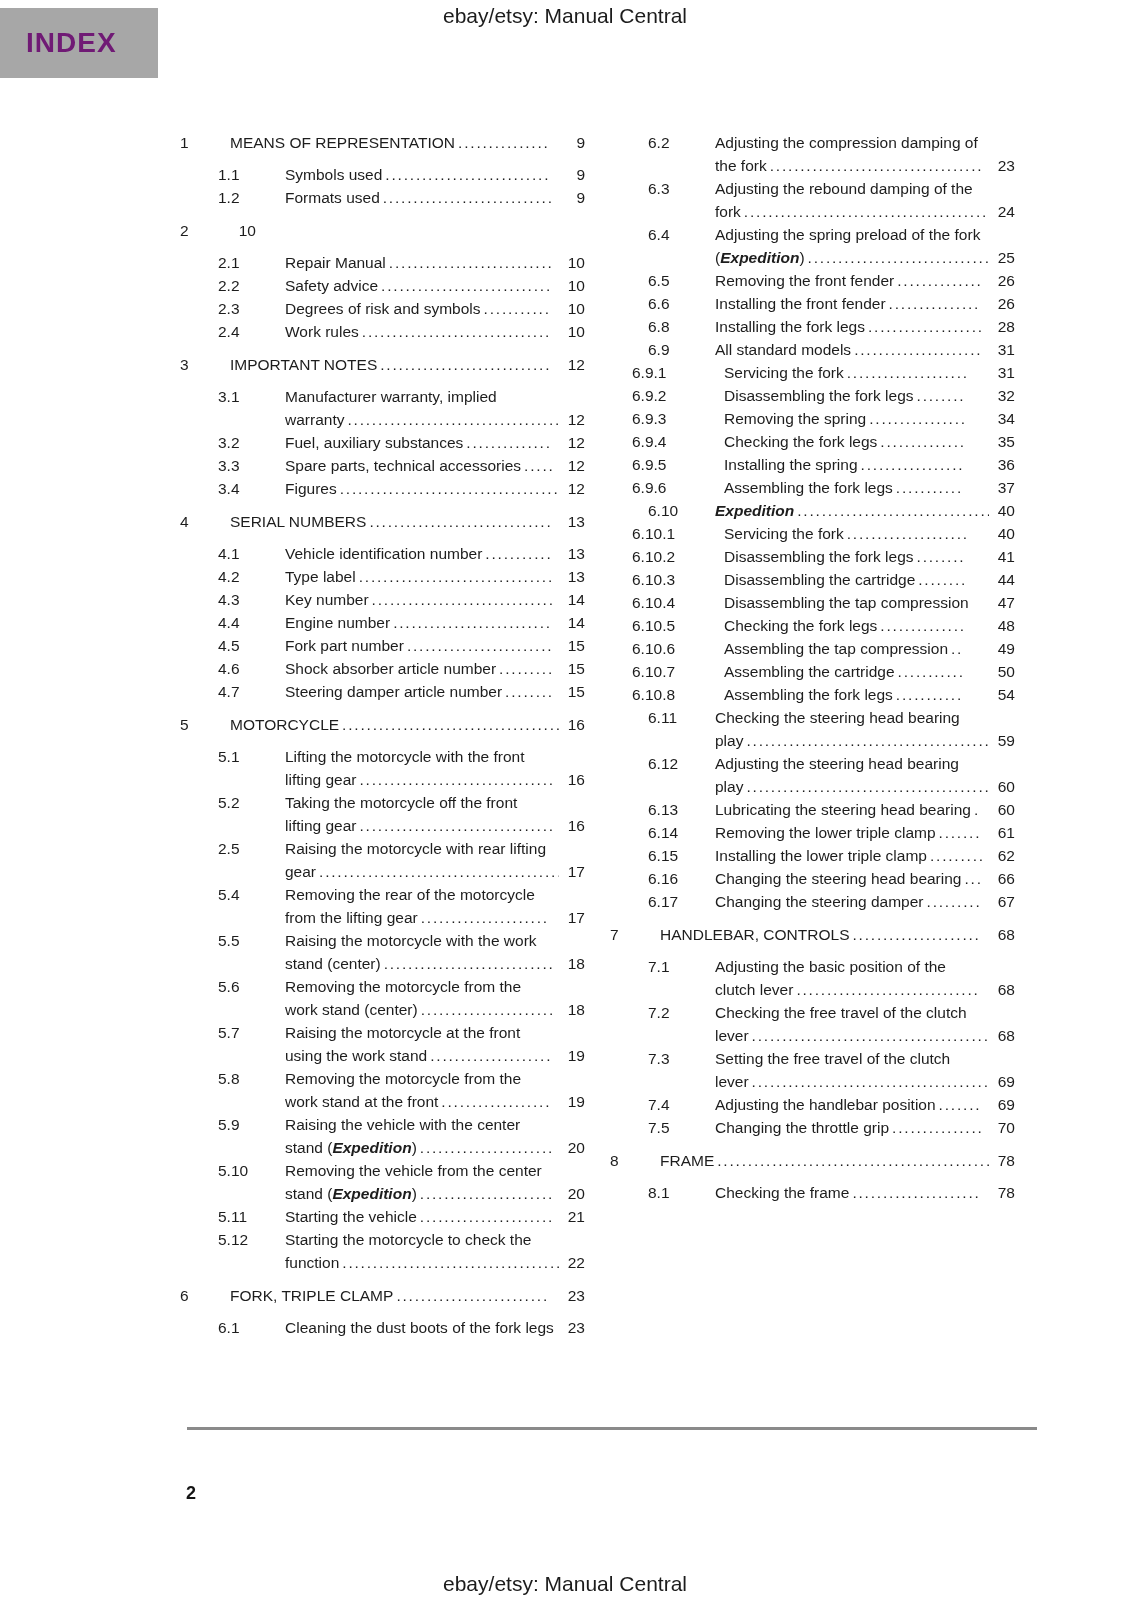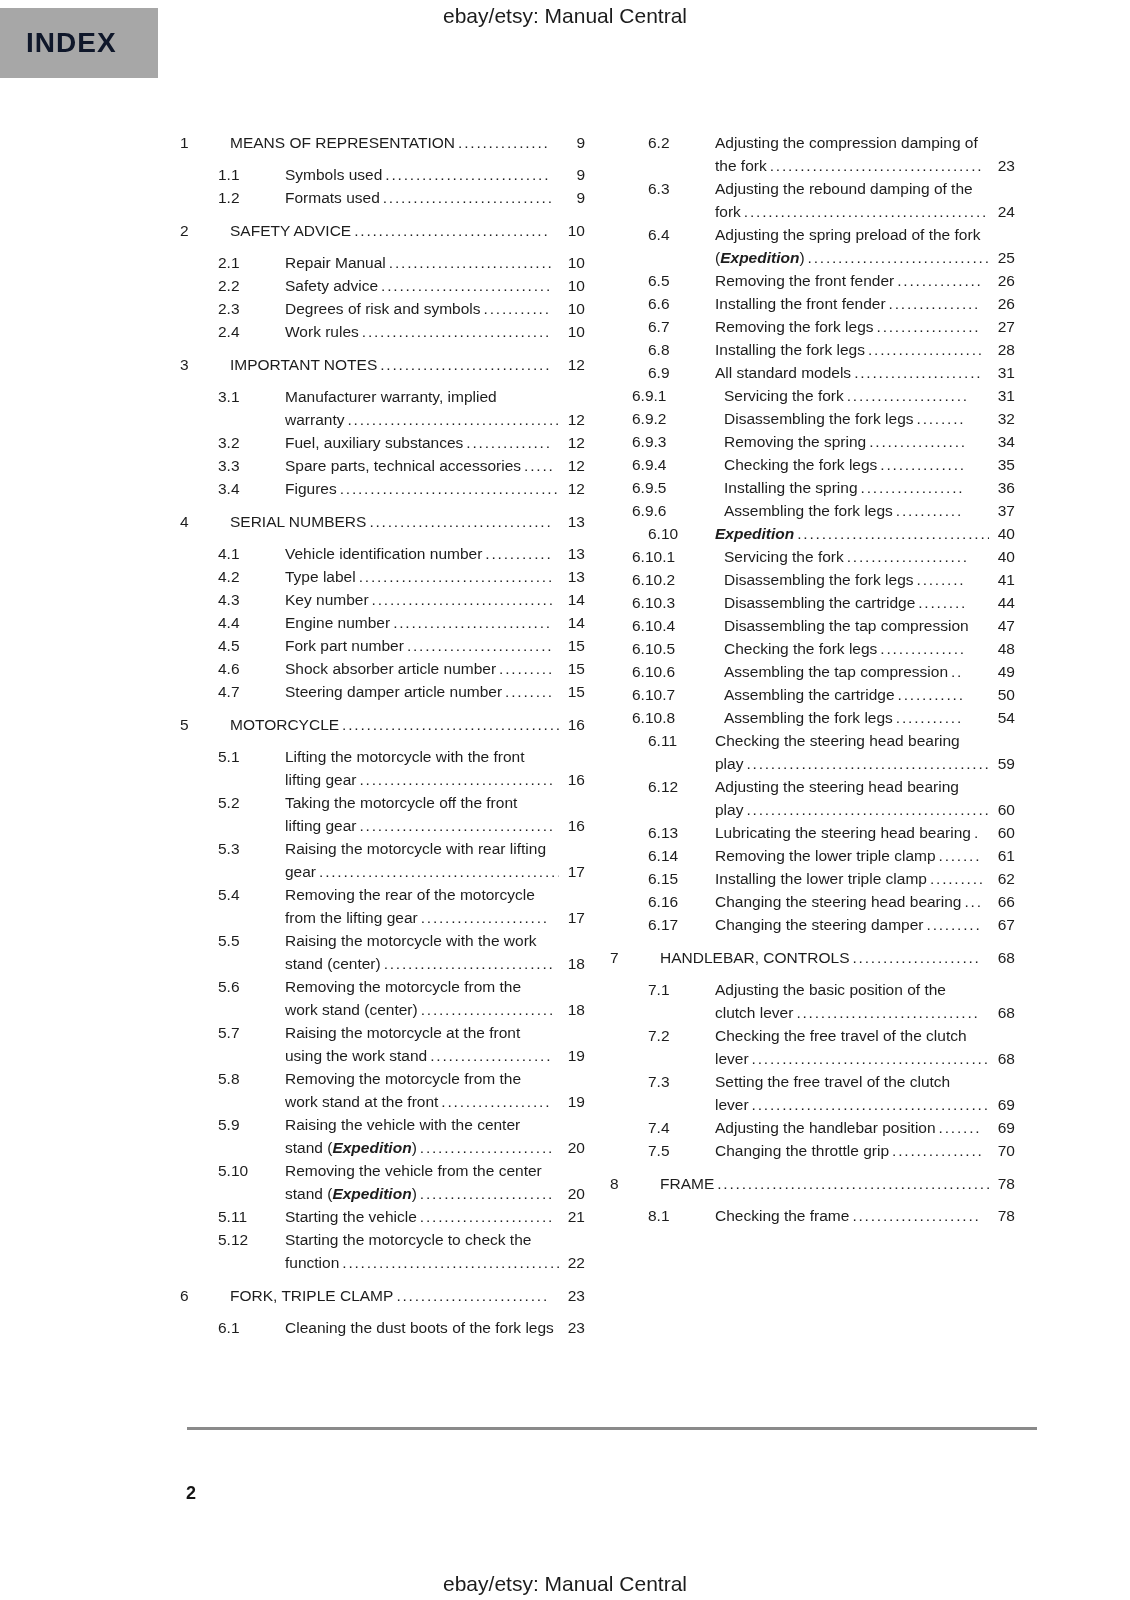--- a/index.html
+++ b/index.html
@@ -33,21 +33,21 @@
     width: 158px; height: 70px;
     background: var(--indexbg, #a7a7a7);
     display: flex;
     align-items: center;
   }
   .index-box span {
     padding-left: 26px;
     font-size: 28px;
     font-weight: bold;
     letter-spacing: 1px;
-    color: #0f172a;
+    color: #701a75;
   }
   .toc {
     position: absolute;
     top: 121px; left: 180px;
     width: 835px;
     display: flex;
     gap: 25px;
     font-size: 15.5px;
     line-height: 23px;
   }
@@ -114,21 +114,20 @@
           <span class="e-body"><span class="e-title">Symbols used</span><span class="e-dots">...........................</span></span>
           <span class="e-page">9</span>
         </div>
         <div class="entry lvl2">
           <span class="e-num">1.2</span>
           <span class="e-body"><span class="e-title">Formats used</span><span class="e-dots">............................</span></span>
           <span class="e-page">9</span>
         </div>
         <div class="entry lvl1">
           <span class="e-num">2</span>
-          <span class="e-body"><span class="e-title">SAFETY ADVICE</span><span class="e-dots">................................</span></span>
           <span class="e-page">10</span>
         </div>
         <div class="entry lvl2">
           <span class="e-num">2.1</span>
           <span class="e-body"><span class="e-title">Repair Manual</span><span class="e-dots">...........................</span></span>
           <span class="e-page">10</span>
         </div>
         <div class="entry lvl2">
           <span class="e-num">2.2</span>
           <span class="e-body"><span class="e-title">Safety advice</span><span class="e-dots">............................</span></span>
@@ -218,21 +217,21 @@
           <span class="e-num">5.1</span>
           <span class="e-body"><span class="e-title">Lifting the motorcycle with the front lifting gear</span><span class="e-dots">................................</span></span>
           <span class="e-page">16</span>
         </div>
         <div class="entry lvl2">
           <span class="e-num">5.2</span>
           <span class="e-body"><span class="e-title">Taking the motorcycle off the front lifting gear</span><span class="e-dots">................................</span></span>
           <span class="e-page">16</span>
         </div>
         <div class="entry lvl2">
-          <span class="e-num">5.3</span>
+          <span class="e-num">2.5</span>
           <span class="e-body"><span class="e-title">Raising the motorcycle with rear lifting gear</span><span class="e-dots">............................................................................................................................................................................................................................................................................................................</span></span>
           <span class="e-page">17</span>
         </div>
         <div class="entry lvl2">
           <span class="e-num">5.4</span>
           <span class="e-body"><span class="e-title">Removing the rear of the motorcycle from the lifting gear</span><span class="e-dots">.....................</span></span>
           <span class="e-page">17</span>
         </div>
         <div class="entry lvl2">
           <span class="e-num">5.5</span>
@@ -305,25 +304,20 @@
           <span class="e-num">6.5</span>
           <span class="e-body"><span class="e-title">Removing the front fender</span><span class="e-dots">..............</span></span>
           <span class="e-page">26</span>
         </div>
         <div class="entry lvl2">
           <span class="e-num">6.6</span>
           <span class="e-body"><span class="e-title">Installing the front fender</span><span class="e-dots">...............</span></span>
           <span class="e-page">26</span>
         </div>
         <div class="entry lvl2">
-          <span class="e-num">6.7</span>
-          <span class="e-body"><span class="e-title">Removing the fork legs</span><span class="e-dots">.................</span></span>
-          <span class="e-page">27</span>
-        </div>
-        <div class="entry lvl2">
           <span class="e-num">6.8</span>
           <span class="e-body"><span class="e-title">Installing the fork legs</span><span class="e-dots">...................</span></span>
           <span class="e-page">28</span>
         </div>
         <div class="entry lvl2">
           <span class="e-num">6.9</span>
           <span class="e-body"><span class="e-title">All standard models</span><span class="e-dots">.....................</span></span>
           <span class="e-page">31</span>
         </div>
         <div class="entry lvl3">

